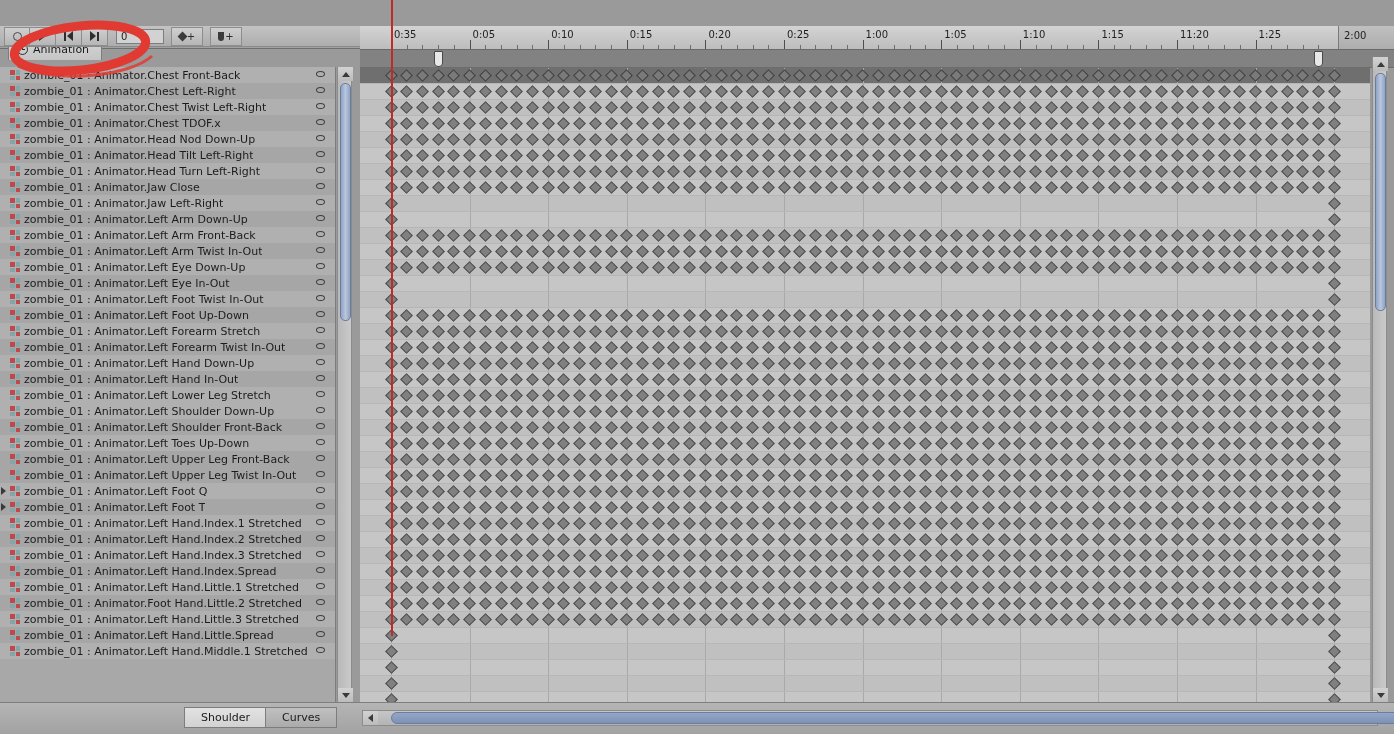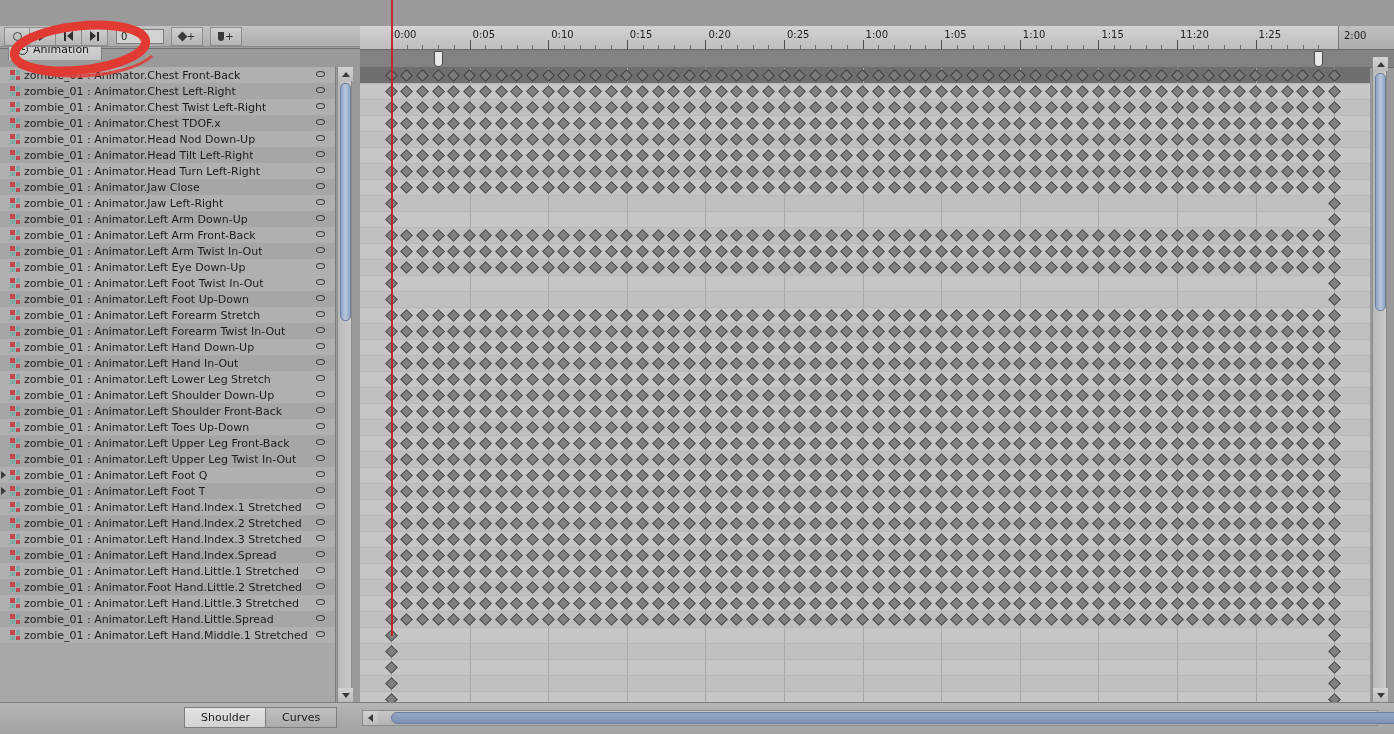--- a/index.html
+++ b/index.html
@@ -348,21 +348,21 @@
     <div class="keybtn">
       <span class="evt-s"></span>
       <span>+</span>
     </div>
   </div>
 
 
   <div class="ruler-wrap">
     <div id="ruler-ticks">
         <div class="rtick maj" style="left: 31px;"></div>
-        <div class="rlabel" style="left: 34px;">0:00</div>
+        <div class="rlabel" style="left: 34px;">0:35</div>
         <div class="rtick min" style="left: 46.72px;"></div>
         <div class="rtick min" style="left: 62.44px;"></div>
         <div class="rtick min" style="left: 78.16px;"></div>
         <div class="rtick min" style="left: 93.88px;"></div>
         <div class="rtick maj" style="left: 109.6px;"></div>
         <div class="rlabel" style="left: 112.6px;">0:05</div>
         <div class="rtick min" style="left: 125.32px;"></div>
         <div class="rtick min" style="left: 141.04px;"></div>
         <div class="rtick min" style="left: 156.76px;"></div>
         <div class="rtick min" style="left: 172.48px;"></div>
@@ -562,20 +562,30 @@
         <span class="dotic"></span>
       </div>
       <div class="prow alt">
         <span class="curve-ic">
           <b class="r"></b>
           <b></b>
           <b></b>
           <b class="r"></b>
         </span>
         <span class="lbl">zombie_01 : Animator.Left Eye Down-Up</span>
+        <span class="dotic"></span>
+      </div>
+      <div class="prow norm">
+        <span class="curve-ic">
+          <b class="r"></b>
+          <b></b>
+          <b></b>
+          <b class="r"></b>
+        </span>
+        <span class="lbl">zombie_01 : Animator.Left Eye In-Out</span>
         <span class="dotic"></span>
       </div>
       <div class="prow alt">
         <span class="curve-ic">
           <b class="r"></b>
           <b></b>
           <b></b>
           <b class="r"></b>
         </span>
         <span class="lbl">zombie_01 : Animator.Left Foot Twist In-Out</span>

